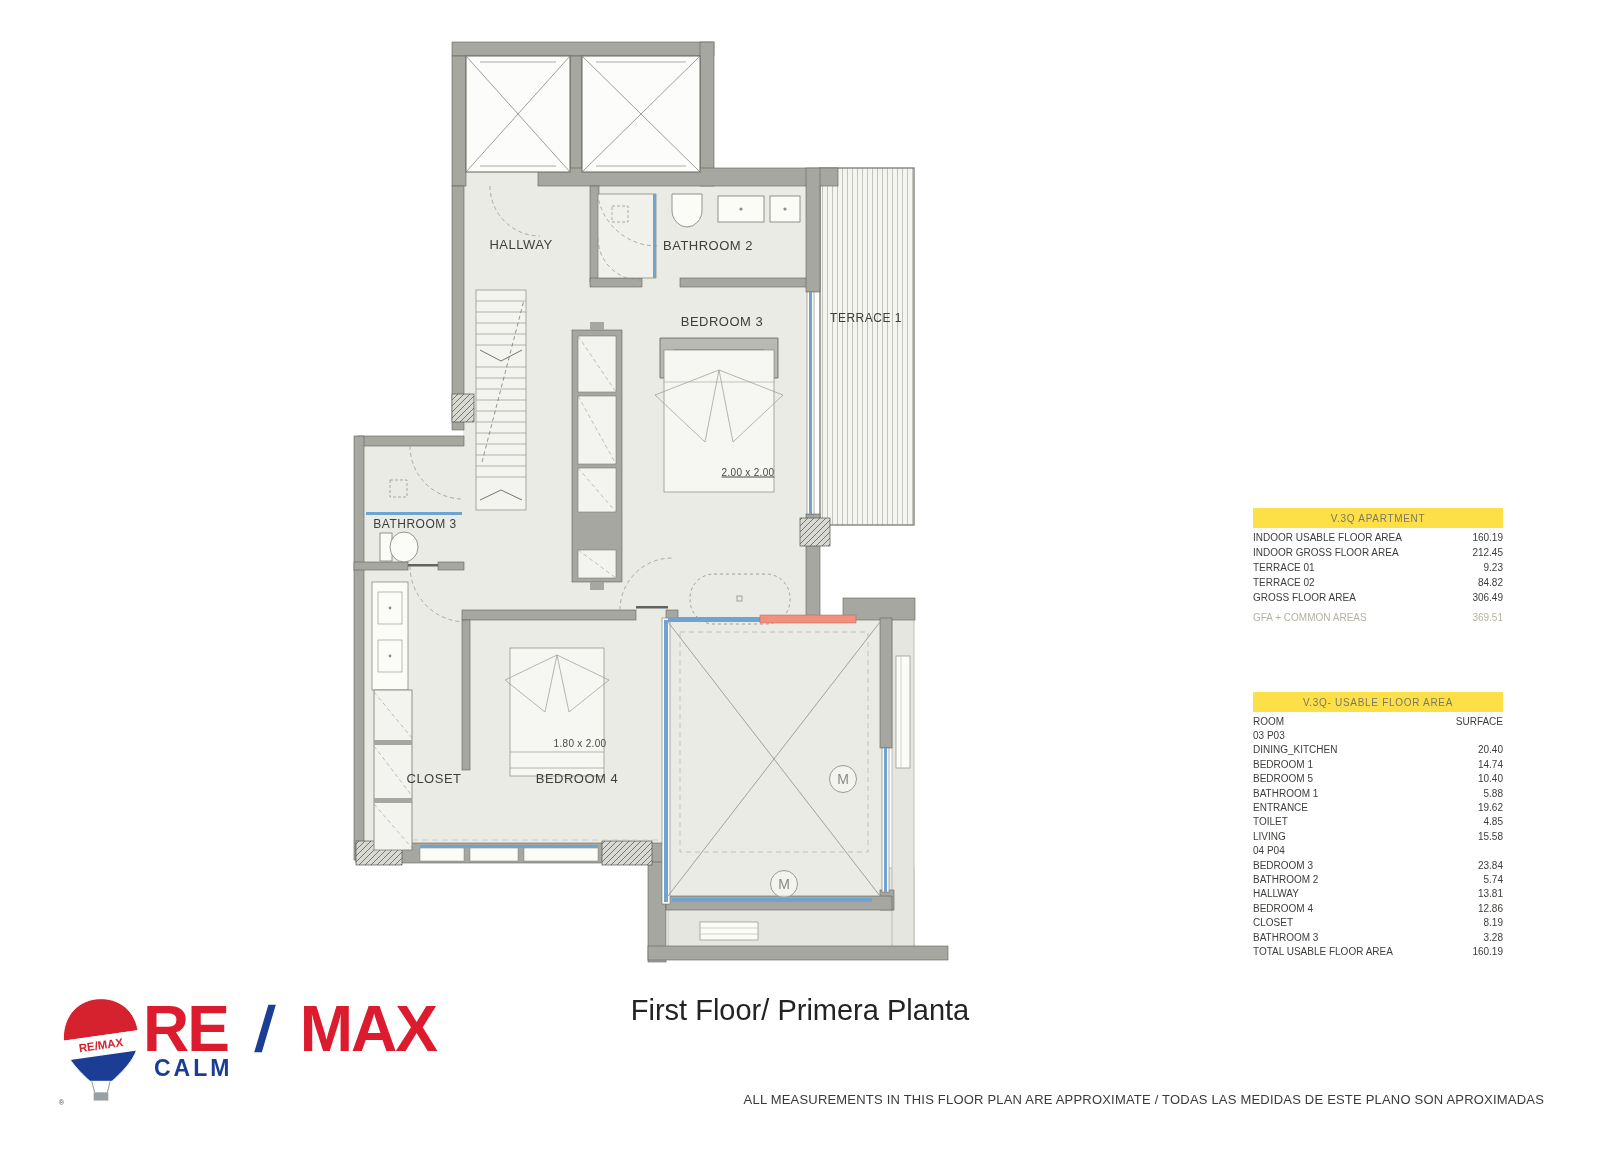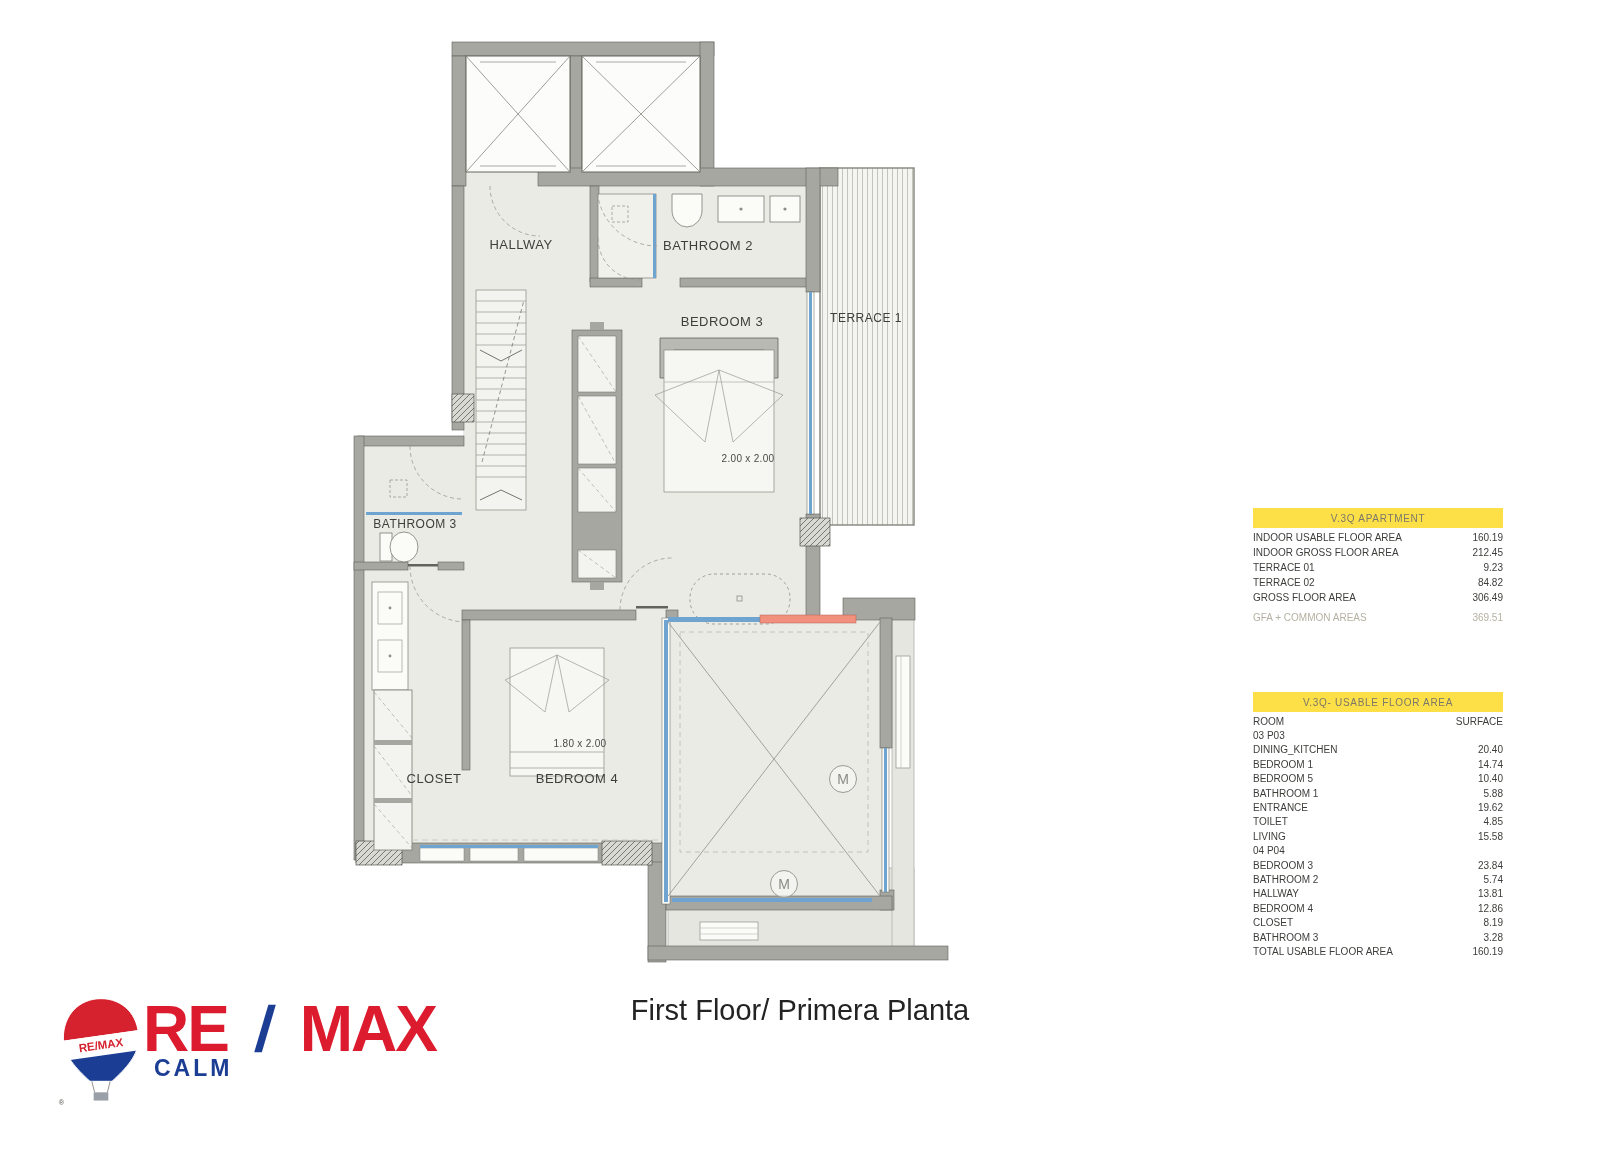--- a/index.html
+++ b/index.html
@@ -254,21 +254,21 @@
     <line x1="412" y1="840" x2="662" y2="840" stroke="#c4c4bf" stroke-width="0.8" stroke-dasharray="6 4"></line>
   </svg>
 
   <div class="label" style="left:521px;top:244px;">HALLWAY</div>
   <div class="label" style="left:708px;top:245px;">BATHROOM 2</div>
   <div class="label" style="left:722px;top:321px;">BEDROOM 3</div>
   <div class="label sm" style="left:866px;top:318px;">TERRACE 1</div>
   <div class="label sm" style="left:415px;top:524px;">BATHROOM 3</div>
   <div class="label" style="left:434px;top:778px;">CLOSET</div>
   <div class="label" style="left:577px;top:778px;">BEDROOM 4</div>
-  <div class="dim" style="left:748px;top:458px;">2.00 x 2.00</div>
+  <div class="dim" style="left:748px;top:472px;text-decoration:underline;">2.00 x 2.00</div>
   <div class="dim" style="left:580px;top:743px;">1.80 x 2.00</div>
   <div class="mcircle" style="left:843px;top:779px;">M</div>
   <div class="mcircle" style="left:784px;top:884px;">M</div>
 
   <div class="panel" style="left:1253px;top:508px;">
     <div class="panel-header">V.3Q APARTMENT</div>
     <div class="panel-body">
       <div id="apartment-rows">
           <div class="trow">
             <span class="tlabel">INDOOR USABLE FLOOR AREA</span>
@@ -368,20 +368,21 @@
           </div>
           <div class="trow">
             <span class="tlabel">TOTAL USABLE FLOOR AREA</span>
             <span class="tvalue">160.19</span>
           </div>
         </div>
     </div>
   </div>
 
   <div id="plan-title">First Floor/ Primera Planta</div>
+  <div id="disclaimer">ALL MEASUREMENTS IN THIS FLOOR PLAN ARE APPROXIMATE / TODAS LAS MEDIDAS DE ESTE PLANO SON APROXIMADAS</div>
 
   <div id="logo">
     <svg width="92" height="112" viewBox="0 0 100 122">
       <defs>
         <clipPath id="balloonClip">
           <path d="M50,4 C74,4 91,22 91,47 C91,66 77,80 62,94 L38,94 C23,80 9,66 9,47 C9,22 26,4 50,4 Z"></path>
         </clipPath>
       </defs>
       <g clip-path="url(#balloonClip)">
         <rect x="-10" y="-8" width="120" height="52" fill="#d6212e" transform="rotate(-8 50 55)"></rect>

